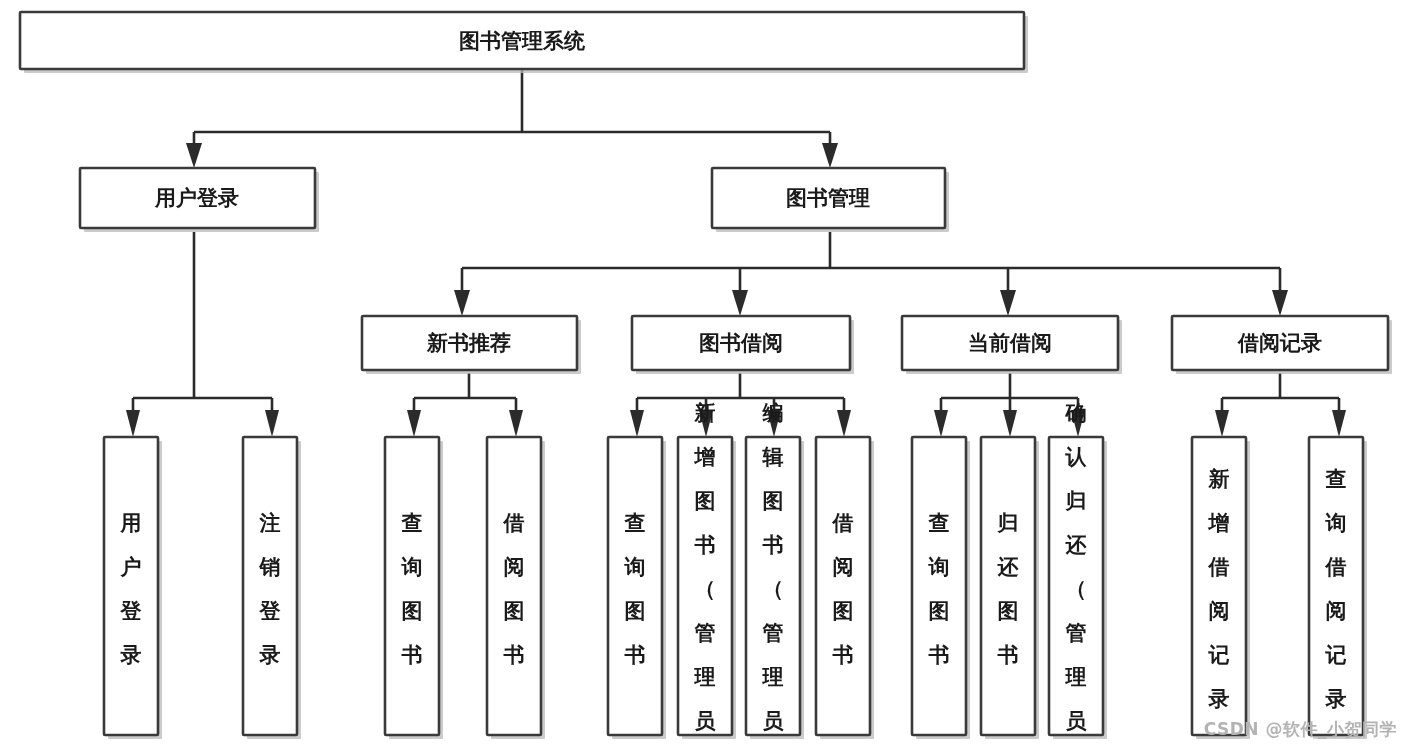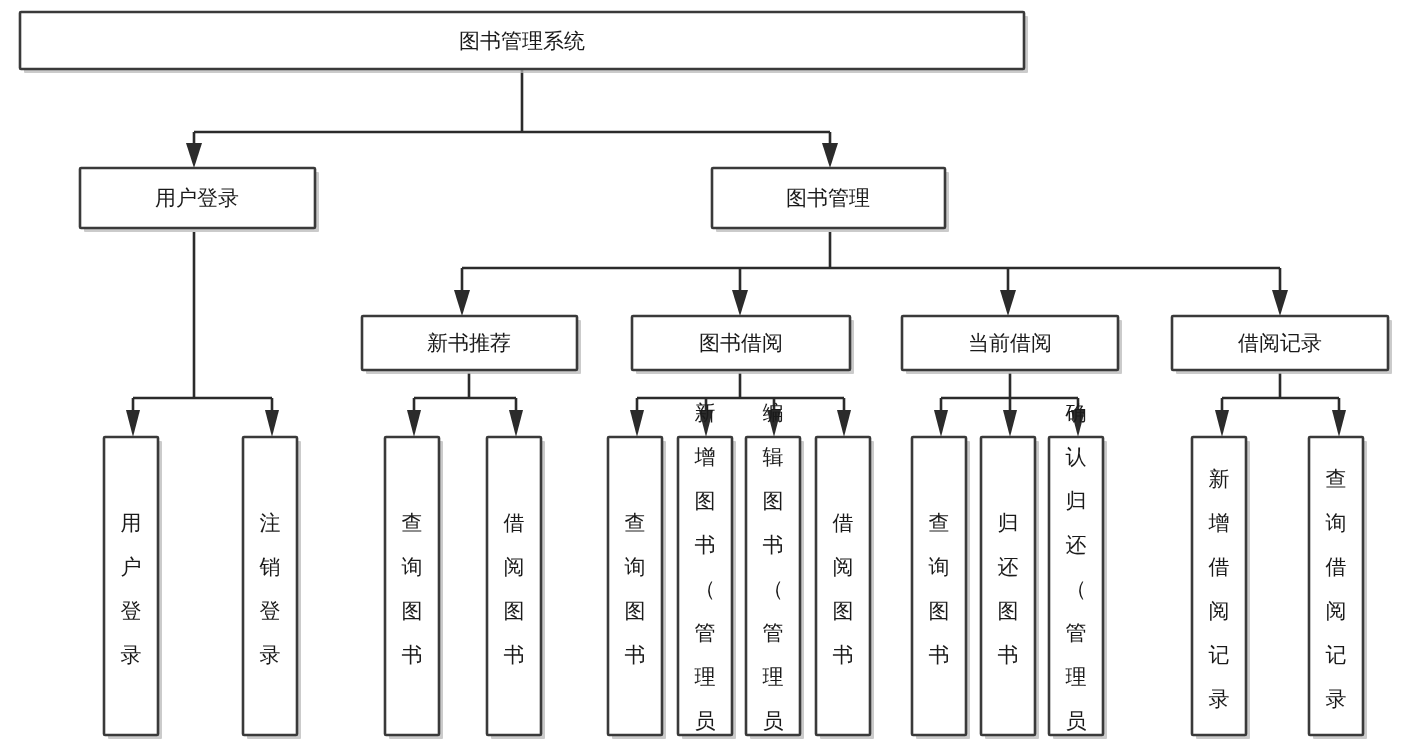--- a/index.html
+++ b/index.html
@@ -13,20 +13,21 @@
     font-family: "DejaVu Sans", "Liberation Sans", sans-serif;
     overflow: hidden;
     position: relative;
   }
   #diagram-root {
     position: absolute;
     left: 0;
     top: 0;
     width: 1405px;
     height: 747px;
+    font-weight: bold;
   }
   svg.flow {
     display: block;
     width: 1405px;
     height: 747px;
   }
   .node-rect {
     fill: #ffffff;
     stroke: #3a3a3a;
     stroke-width: 2.6;
@@ -240,13 +241,14 @@
       <text class="leaf-label" id="t-leaf-12" x="1219" y="0"><tspan x="1219" y="485.68">新</tspan><tspan x="1219" y="529.6800000000001">增</tspan><tspan x="1219" y="573.6800000000001">借</tspan><tspan x="1219" y="617.6800000000001">阅</tspan><tspan x="1219" y="661.6800000000001">记</tspan><tspan x="1219" y="705.6800000000001">录</tspan></text>
     </g>
     <g>
       <rect class="node-shadow" x="1313" y="441" width="54" height="298" rx="1"></rect>
       <rect class="node-rect" x="1309" y="437" width="54" height="298" rx="1"></rect>
       <text class="leaf-label" id="t-leaf-13" x="1336" y="0"><tspan x="1336" y="485.68">查</tspan><tspan x="1336" y="529.6800000000001">询</tspan><tspan x="1336" y="573.6800000000001">借</tspan><tspan x="1336" y="617.6800000000001">阅</tspan><tspan x="1336" y="661.6800000000001">记</tspan><tspan x="1336" y="705.6800000000001">录</tspan></text>
     </g>
 
   </svg>
 
+  <div class="watermark">CSDN @软件_小贺同学</div>
 </div>
 
 </body></html>

